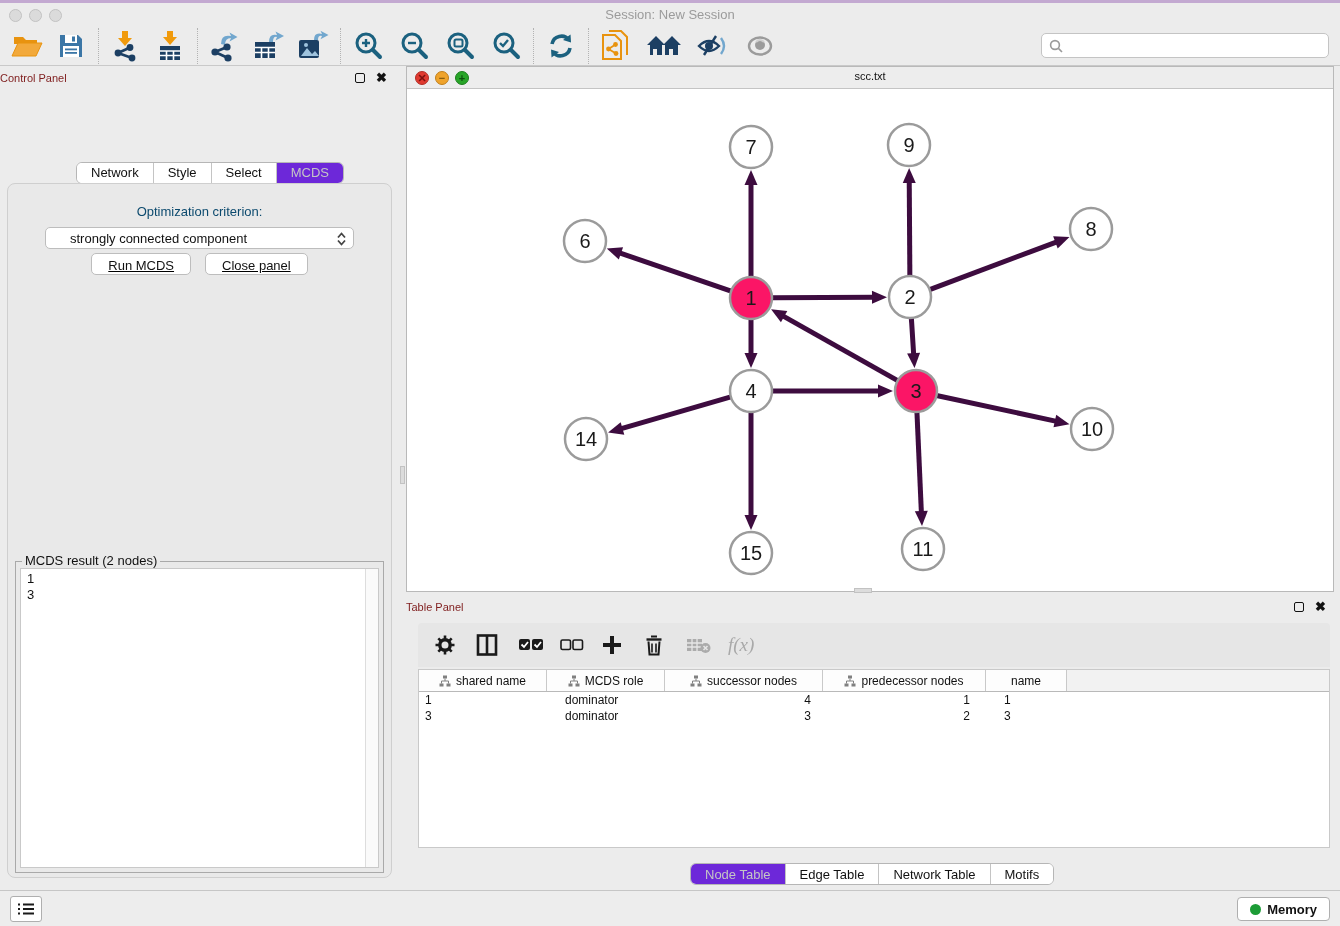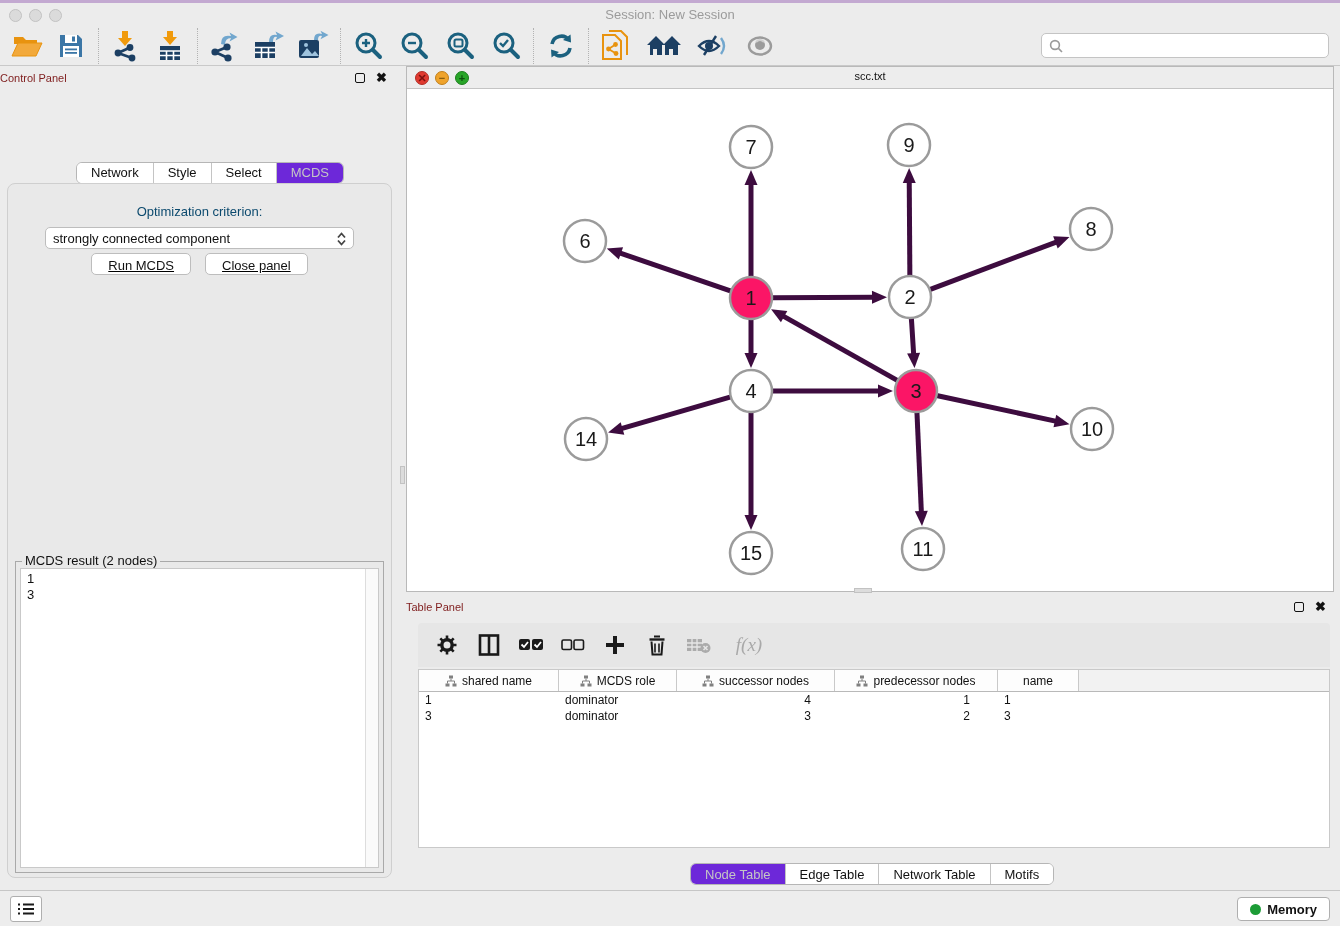--- a/index.html
+++ b/index.html
@@ -27,21 +27,21 @@
   .panel-title { position:absolute; left:0; top:6px; font-size:11px; color:#7f1d1d; }
   .float-btn { position:absolute; top:7px; width:10px; height:10px; border:1.5px solid #111; border-radius:2px; }
   .close-btn { position:absolute; top:4px; font-size:13px; font-weight:bold; color:#111; }
   .seg-tabs { position:absolute; display:flex; border:1px solid #B6B6B6; border-radius:6px; overflow:hidden; background:#fff; height:22px; }
   .seg-tab { font-size:13px; padding:2px 14px 0 14px; text-align:center; background:#FFF; color:#111; border-right:1px solid #C4C4C4; }
   .seg-tab:last-child { border-right:none; }
   .seg-tab.disabled-active { background:#6d28d9; color:#C5C5C5; }
   .cp-tabs { left:76px; top:96px; }
   .cp-content { position:absolute; left:7px; right:7px; top:117px; bottom:10px; background:#E9E9E9; border:1px solid #CFCFCF; border-radius:8px; }
   .opt-label { position:absolute; left:0; right:0; top:20px; text-align:center; font-size:13px; color:#0c4a6e; }
-  .dropdown { position:absolute; left:37px; right:37px; top:43px; height:22px; background:#FFF; border:1px solid #BDBDBD; border-radius:5px; display:flex; align-items:center; font-size:13px; padding-left:7px; color:#111; }
+  .dropdown { position:absolute; left:37px; right:37px; top:43px; height:22px; background:#FFF; border:1px solid #BDBDBD; border-radius:5px; display:flex; align-items:center; font-size:13px; padding-left:24px; color:#111; }
   .dd-chevrons { position:absolute; right:6px; top:3px; }
   .btn-row { position:absolute; left:0; right:0; top:69px; display:flex; justify-content:center; gap:14px;text-decoration:underline; }
   .push-btn { height:22px; background:#FFF; border:1px solid #BDBDBD; border-radius:5px; font-size:13px; padding:2px 16px 0 16px; color:#111; }
   .result-box { position:absolute; left:7px; right:7px; top:377px; bottom:4px; border:1px solid #A9A9A9; background:#E9E9E9; }
   .result-legend { position:absolute; left:6px; top:-9px; background:#E9E9E9; font-size:13px; padding:0 3px; color:#111; }
   .result-text { position:absolute; left:4px; right:4px; top:6px; bottom:4px; background:#FFF; border:1px solid #C9C9C9; font-size:13px; line-height:16px; padding:2px 6px; color:#111; }
   .result-scroll { position:absolute; right:0; top:0; bottom:0; width:13px; background:#FAFAFA; border-left:1px solid #DDD; }
 
   
   .net-window { position:absolute; left:406px; top:66px; width:928px; height:526px; background:#FFF; border:1px solid #B9B9B9; }
@@ -51,21 +51,21 @@
   .jl-red { background:#E03A30; border:1px solid #B32E26; color:#7E100E; }
   .jl-yellow { background:#EFA32B; border:1px solid #C07F1B; color:#845B0D; }
   .jl-green { background:#28A528; border:1px solid #1D7E1E; color:#0C4F0E; }
   .net-canvas { position:absolute; left:0; top:22px; right:0; bottom:0; background:#FFF; }
   .grip-v { position:absolute; left:400px; top:466px; width:5px; height:18px; background:#DCDCDC; border:1px solid #C2C2C2; }
   .grip-h { position:absolute; left:854px; top:588px; width:18px; height:5px; background:#DCDCDC; border:1px solid #C2C2C2; }
 
   
   .table-panel { position:absolute; left:406px; top:595px; width:934px; height:295px; background:#ECECEC; }
   .tp-toolbar { position:absolute; left:12px; right:10px; top:28px; height:44px; background:#E6E6E6; border-radius:4px 4px 0 0; display:flex; align-items:center; gap:16px; padding-left:16px; }
-  .tp-tool { width:26px; height:26px; display:flex; align-items:center; justify-content:center; }
+  .tp-tool { width:26px; height:26px; display:flex; align-items:center; justify-content:flex-start; }
   .fx { font-family:"Liberation Serif", serif; font-style:italic; font-size:19px; color:#A9A9A9; }
   .dtable { position:absolute; left:12px; right:10px; top:74px; bottom:42px; background:#FFF; border:1px solid #C9C9C9; }
   .thead { display:flex; height:22px; border-bottom:1px solid #B9B9B9; }
   .th { display:flex; align-items:center; justify-content:center; gap:5px; font-size:12px; color:#111; border-right:1px solid #C9C9C9; background:#FDFDFD; }
   .th-rest { flex:1; background:#F2F2F2; }
   .trow { display:flex; height:16px; font-size:12px; color:#111; }
   .td { padding:1px 6px 0 6px; }
   .num { text-align:right; }
   .tp-tabs { left:284px; top:268px; }
   .tp-tabs .seg-tab { padding:3px 14px 0 14px; }
@@ -446,21 +446,21 @@
           <path d="M17.5 10 l4 4 M21.5 10 l-4 4" stroke="#E6E6E6" stroke-width="1.6"></path>
         </svg>
       </div>
       <div class="tp-tool" style="width:42px">
         <span class="fx">f(x)</span>
       </div>
     </div>
 
     <div class="dtable">
       <div class="thead">
-        <div class="th" style="width:140px">
+        <div class="th" style="width:128px">
           <svg width="12" height="12" viewBox="0 0 12 12">
               <rect x="4" y="0.5" width="4" height="3" fill="#808080"></rect>
               <rect x="0.5" y="8.5" width="4" height="3" fill="#808080"></rect>
               <rect x="7.5" y="8.5" width="4" height="3" fill="#808080"></rect>
               <path d="M6 3.5 V6 M2.5 8.5 V6 H9.5 V8.5" fill="none" stroke="#808080" stroke-width="1"></path>
             </svg>
           <span>shared name</span>
         </div>
         <div class="th" style="width:118px">
           <svg width="12" height="12" viewBox="0 0 12 12">

